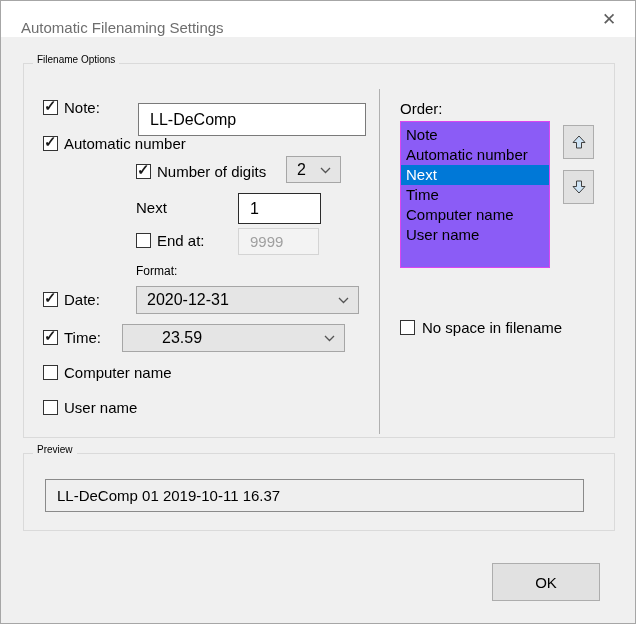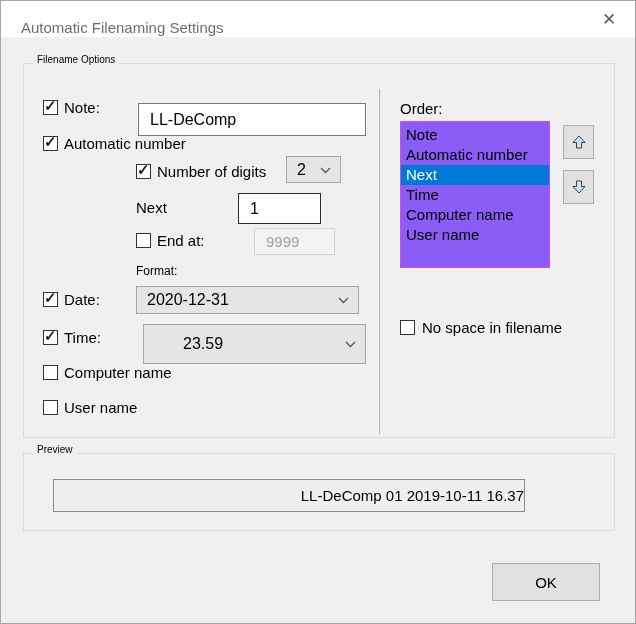--- a/index.html
+++ b/index.html
@@ -54,21 +54,21 @@
     font-size: 15px; color: #1a1a1a; font-weight: bold;
   }
   .textbox {
     position: absolute;
     background: #ffffff; border: 1px solid #7a7a7a;
     font-family: "Liberation Sans", sans-serif;
     font-size: 16px; color: #000; padding: 0 0 0 11px;
   }
   .textbox.focus-border { border: 1px solid #2b2b2b; }
   .textbox:disabled, .textbox.disabled {
-    background: #f3f3f3; border: 1px solid #d4d4d4; color: #9f9f9f; margin-left: 16px;
+    background: #f3f3f3; border: 1px solid #d4d4d4; color: #9f9f9f;
   }
   .combo {
     position: absolute;
     background: #e5e5e5; border: 1px solid #a6a6a6;
     font-size: 16px; color: #000;
     display: flex; align-items: center;
     padding-left: 10px; cursor: default;
   }
   .combo .chev {
     position: absolute; right: 9px; top: 50%; margin-top: -3px;
@@ -146,21 +146,21 @@
   <span class="abs lbl" style="left:63px; top:289px;">Date:</span>
   <div class="combo" style="left:135px; top:285px; width:223px; height:28px;">
     <span>2020-12-31</span>
     <svg class="chev" width="11" height="7" viewBox="0 0 11 7">
       <polyline points="1,1 5.5,5.5 10,1" fill="none" stroke="#555" stroke-width="1.3"></polyline>
     </svg>
   </div>
 
   <span class="checkbox checked" style="left:42px; top:329px;"></span>
   <span class="abs lbl" style="left:63px; top:327px;">Time:</span>
-  <div class="combo" style="left:142px; top:323px; width:223px; height:40px;padding-left:39px;">
+  <div class="combo" style="left:121px; top:323px; width:223px; height:28px;padding-left:39px;">
     <span>23.59</span>
     <svg class="chev" width="11" height="7" viewBox="0 0 11 7">
       <polyline points="1,1 5.5,5.5 10,1" fill="none" stroke="#555" stroke-width="1.3"></polyline>
     </svg>
   </div>
 
   <span class="checkbox" style="left:42px; top:364px;"></span>
   <span class="abs lbl" style="left:63px; top:362px;">Computer name</span>
 
   <span class="checkbox" style="left:42px; top:399px;"></span>
@@ -188,17 +188,17 @@
       <polygon points="8,14 2,7.5 5.5,7.5 5.5,2 10.5,2 10.5,7.5 14,7.5" fill="#cfe4f5" stroke="#3f3f3f" stroke-width="1"></polygon>
     </svg>
   </button>
 
   <span class="checkbox" style="left:399px; top:319px;"></span>
   <span class="abs lbl" style="left:421px; top:317px;">No space in filename</span>
 
   <div class="groupbox" style="left:22px; top:452px; width:592px; height:78px;">
     <span class="group-label">Preview</span>
   </div>
-  <div class="preview-box" style="left:52px; top:478px; width:472px; height:33px;text-align:right;">LL-DeComp 01 2019-10-11 16.37</div>
+  <div class="preview-box" style="left:44px; top:478px; width:539px; height:33px;">LL-DeComp 01 2019-10-11 16.37</div>
 
   <button class="win-btn" style="left:491px; top:562px; width:108px; height:38px;">OK</button>
 
 </div>
 
 </body></html>

